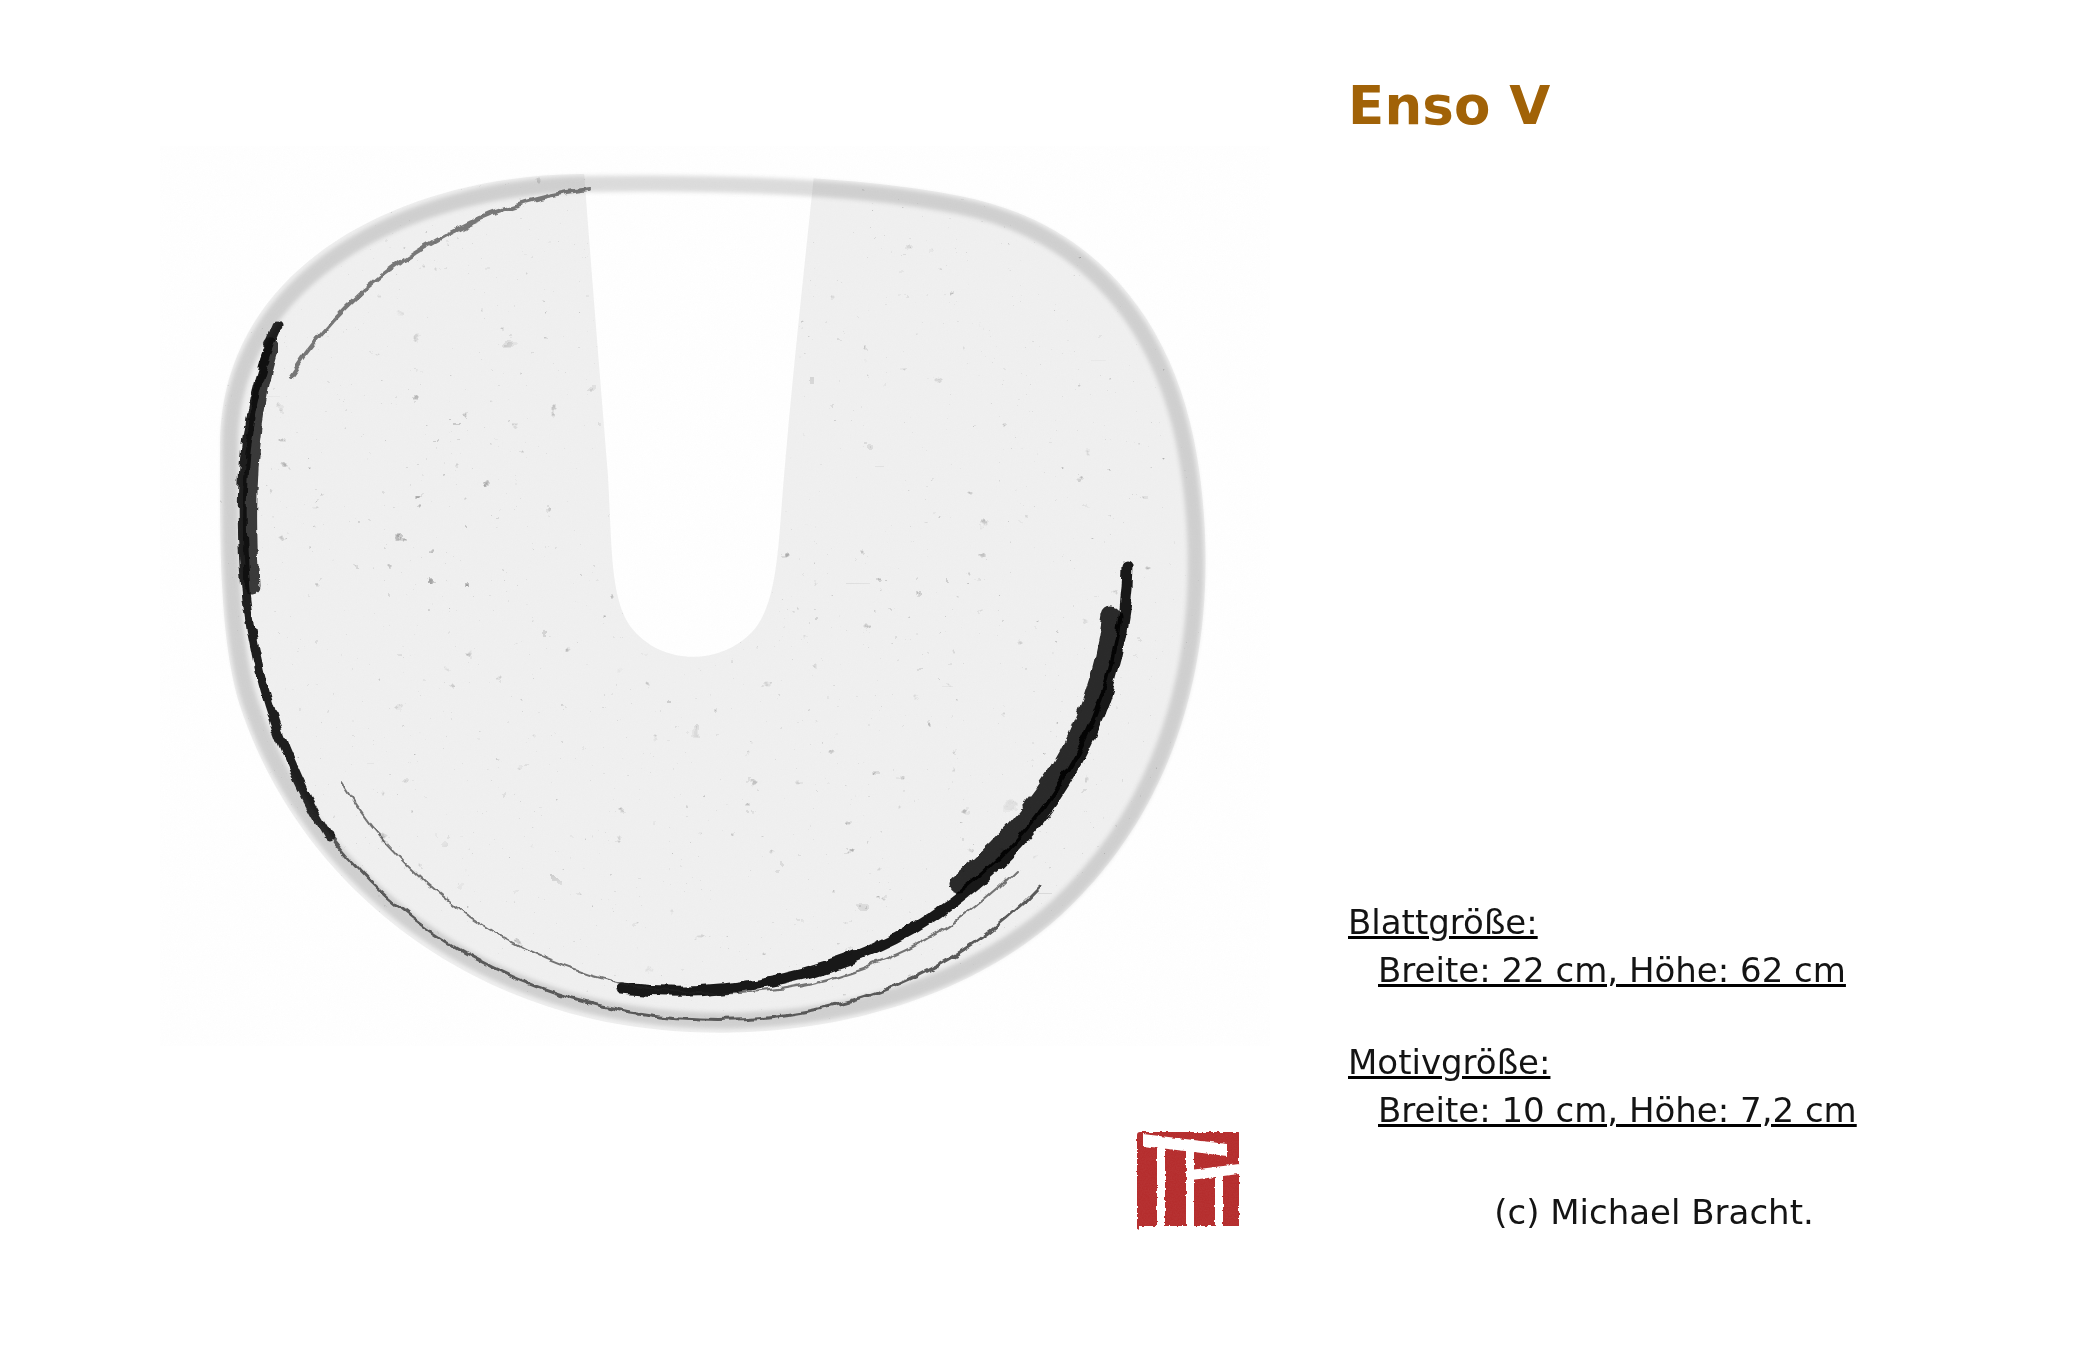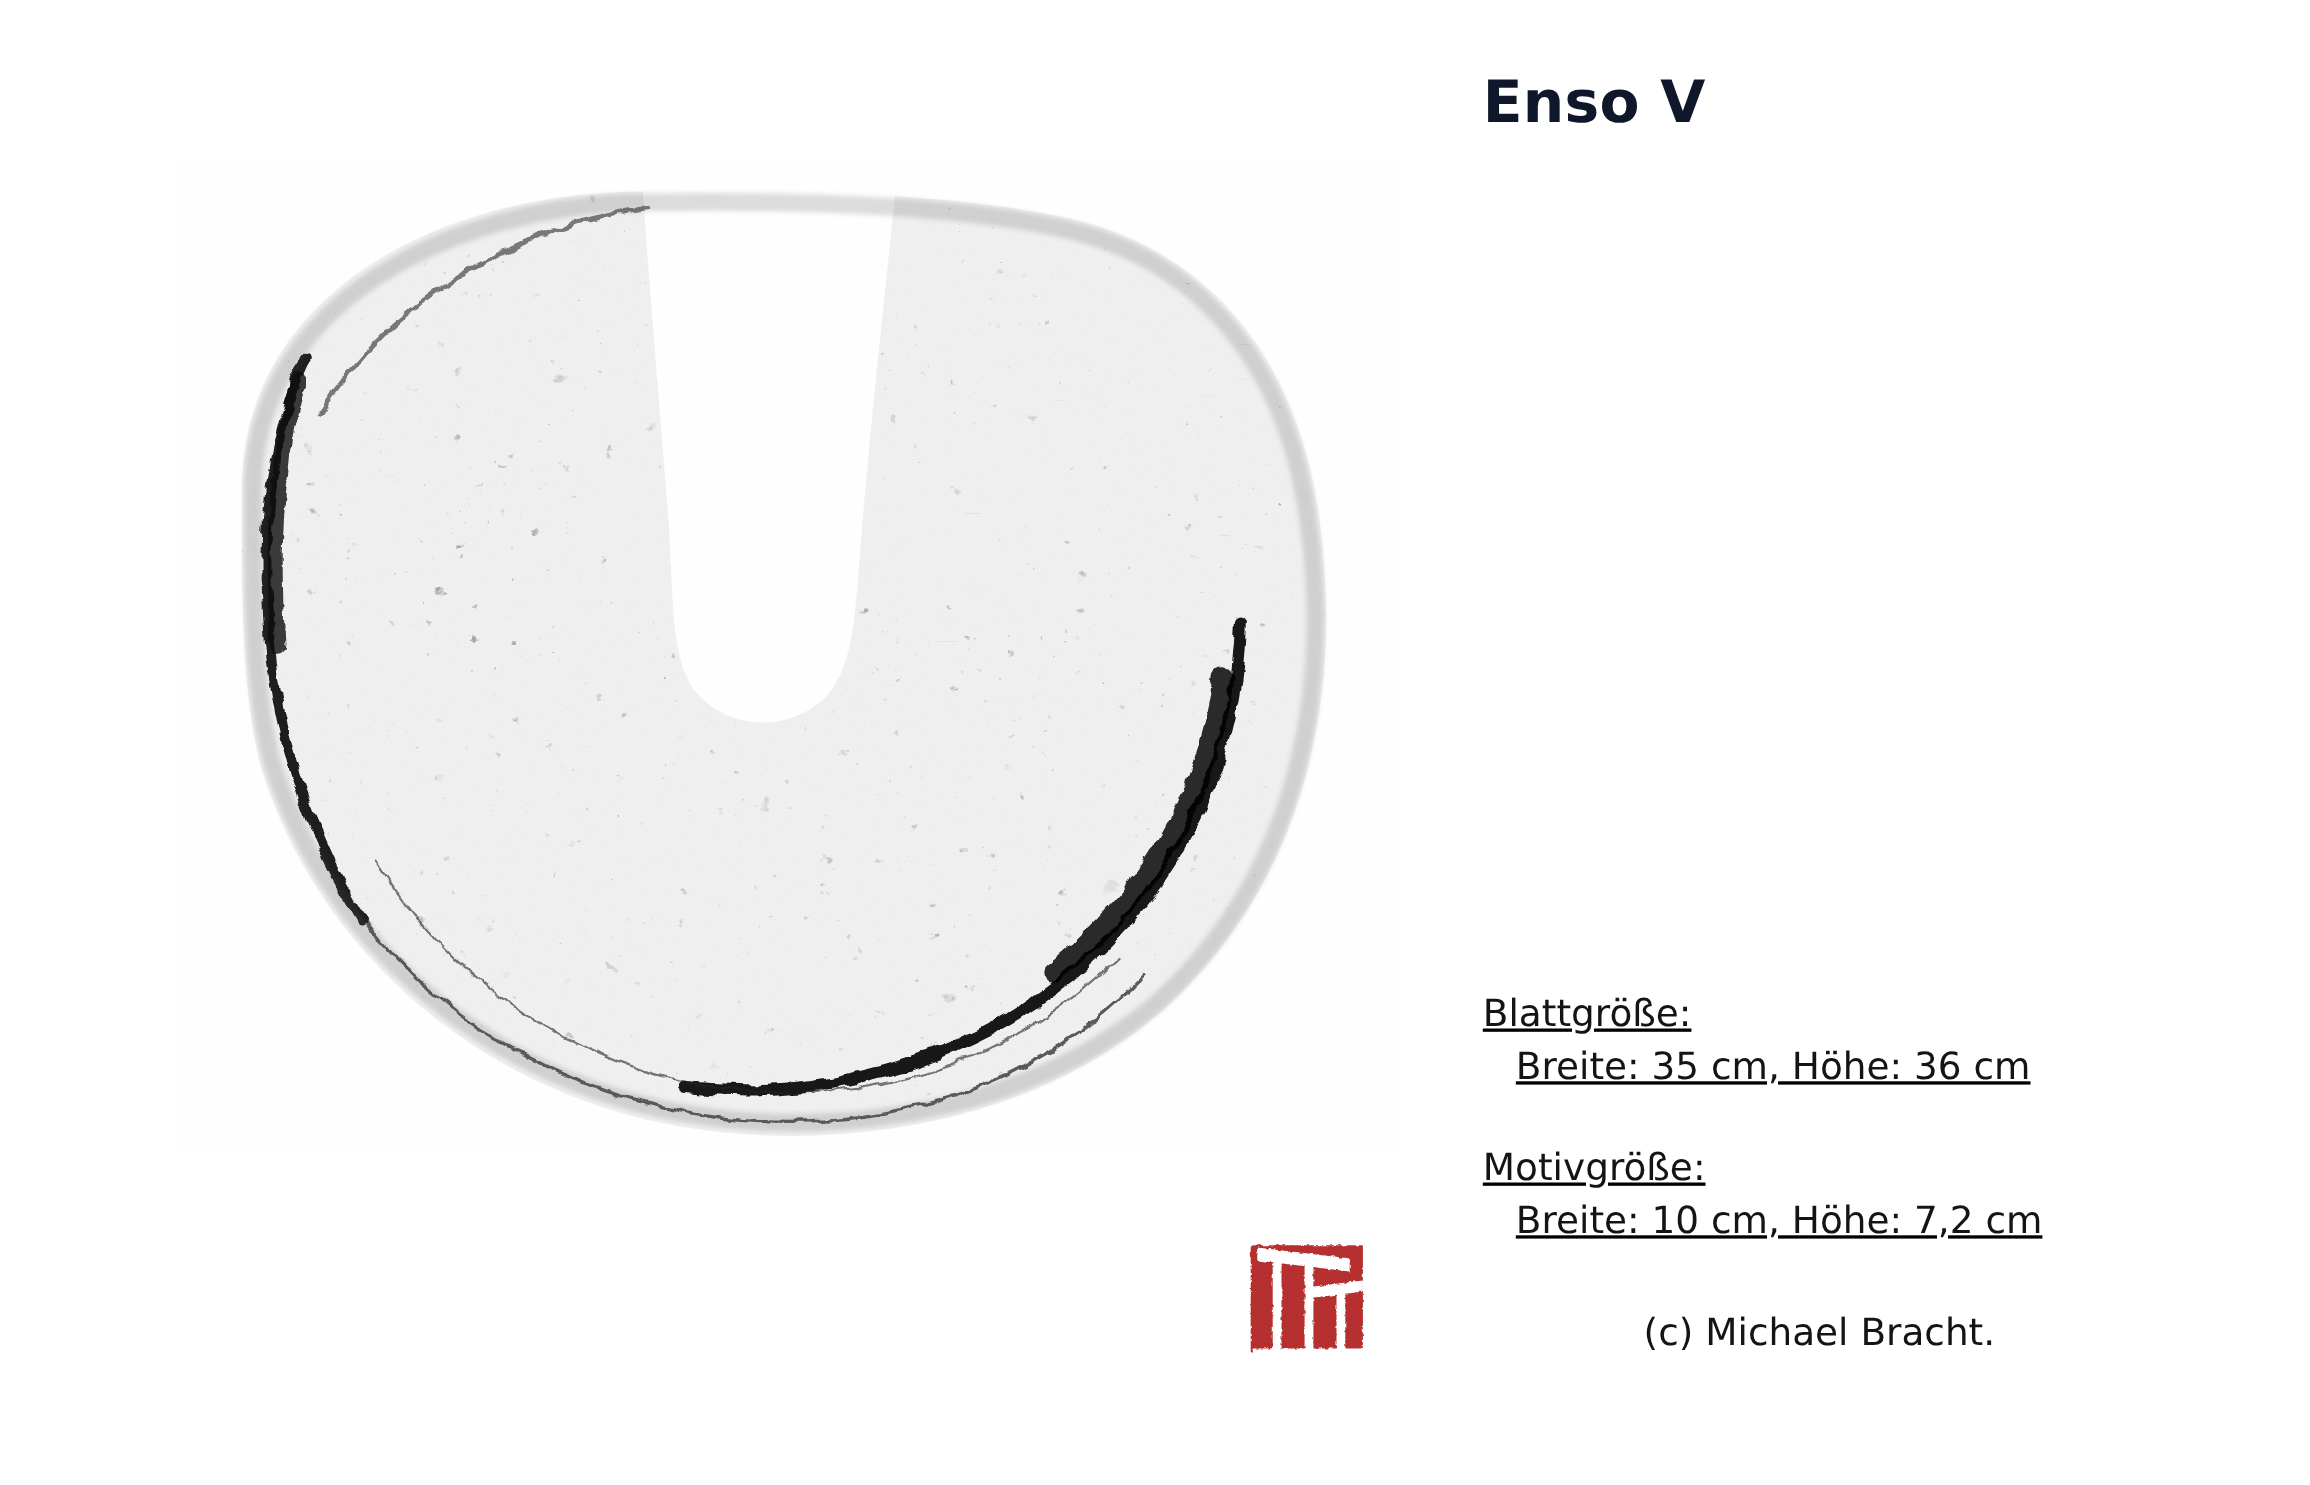--- a/index.html
+++ b/index.html
@@ -38,24 +38,24 @@
   #info-panel {
     position: absolute;
     left: 1290px;
     top: 0px;
     width: 810px;
     height: 1350px;
   }
   #artwork-title {
     position: absolute;
     left: 58px;
-    top: 63px;
+    top: 75px;
     font-size: 53px;
     font-weight: bold;
-    color: #0f172a;
+    color: #a16207;
     letter-spacing: 0.2px;
     white-space: nowrap;
   }
 
   .spec-block { position: absolute; left: 58px; white-space: nowrap; text-decoration: underline; }
   .spec-label {
     font-size: 34px;
     color: #141414;
     line-height: 48px;
   }
@@ -261,21 +261,21 @@
       </svg>
     </figure>
   </div>
 
   <div id="info-panel">
 
     <div id="artwork-title">Enso V</div>
 
     <div class="spec-block" id="spec-sheet">
       <div class="spec-label">Blattgröße:</div>
-      <div class="spec-value">Breite: 35 cm, Höhe: 36 cm</div>
+      <div class="spec-value">Breite: 22 cm, Höhe: 62 cm</div>
     </div>
 
     <div class="spec-block" id="spec-motif">
       <div class="spec-label">Motivgröße:</div>
       <div class="spec-value">Breite: 10 cm, Höhe: 7,2 cm</div>
     </div>
 
     <div id="copyright-line">(c) Michael Bracht.</div>
   </div>
 

